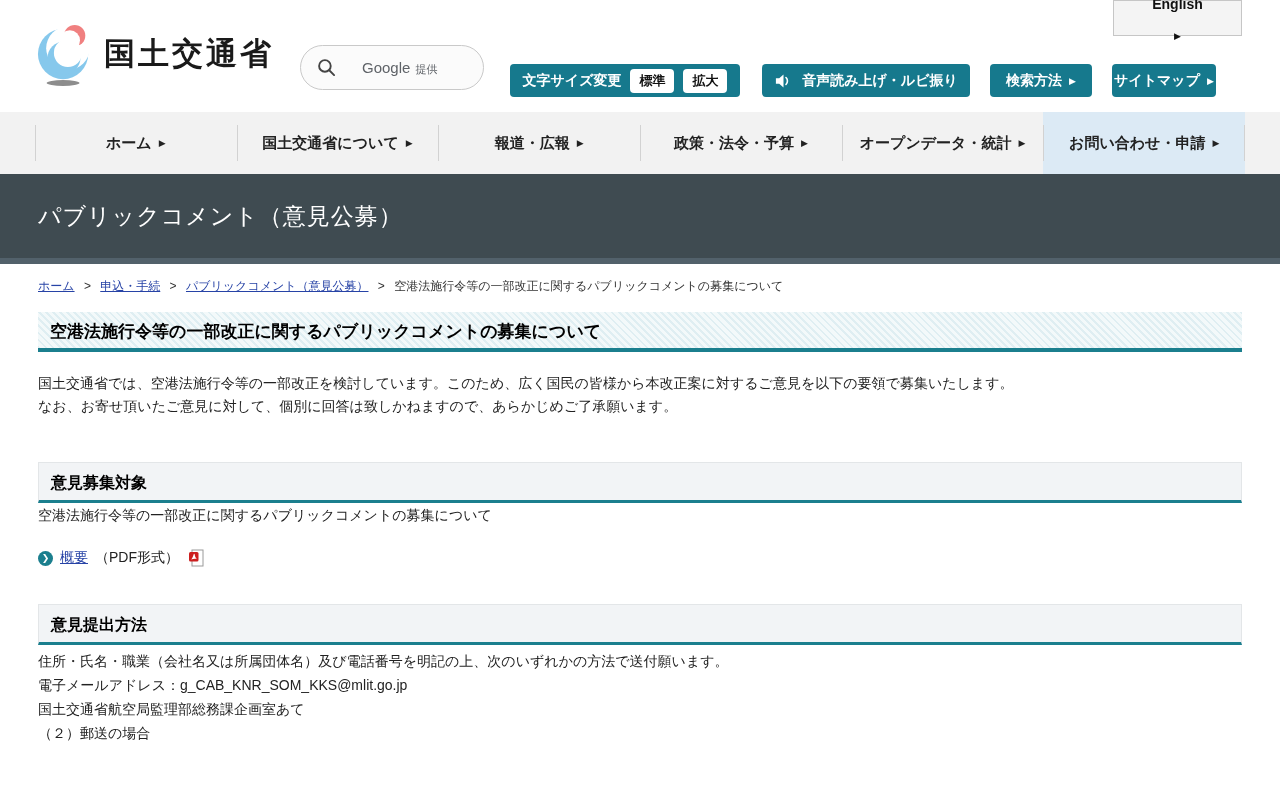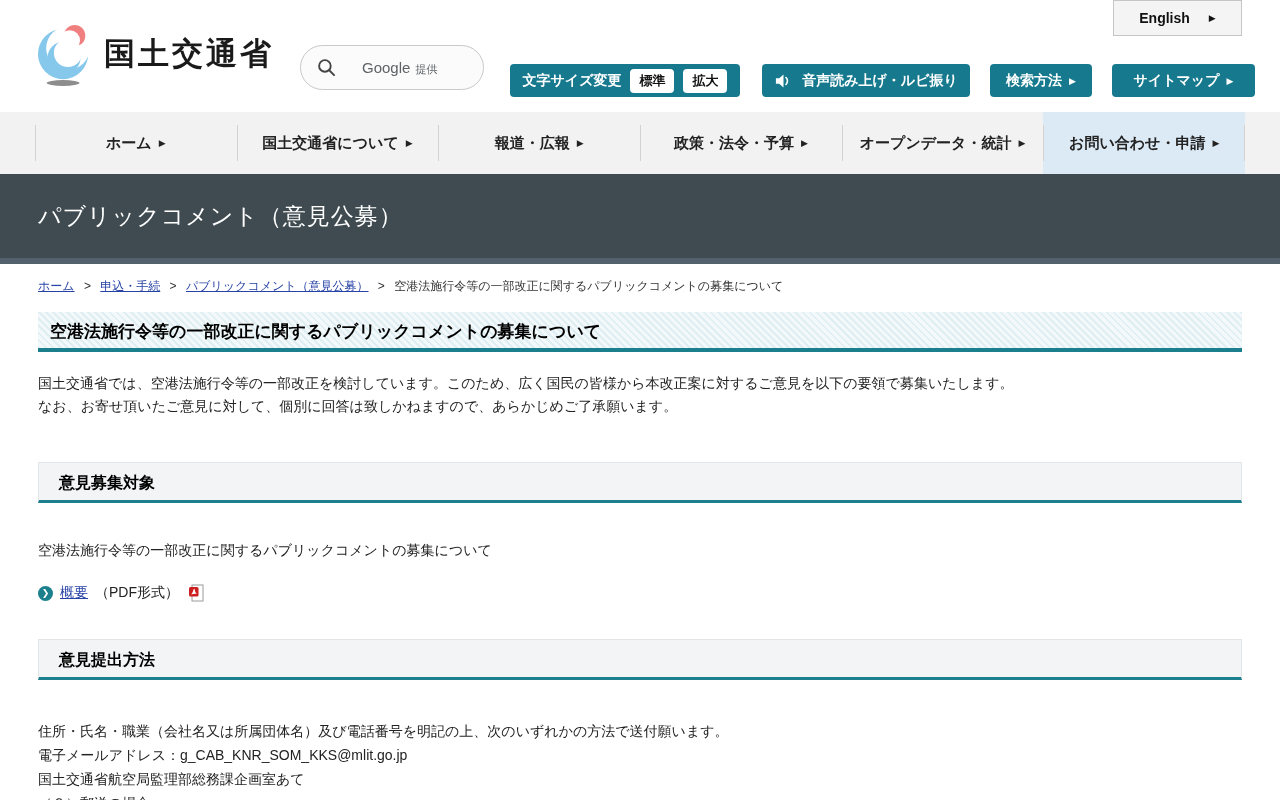--- a/index.html
+++ b/index.html
@@ -27,26 +27,26 @@
     font-size: 14px; font-weight: bold; cursor: pointer; border: none;
   }
   .hdr-btn .arr { font-size: 9px; margin-left: 7px; }
   .btn-textsize { left: 510px; width: 230px; gap: 9px; }
   .chip {
     background: #fff; color: #111; border-radius: 4px; padding: 3px 9px;
     font-size: 13px; font-weight: bold; cursor: pointer;
   }
   .btn-voice { left: 762px; width: 208px; gap: 9px; }
   .btn-searchmethod { left: 990px; width: 102px; }
-  .btn-sitemap { left: 1112px; width: 143px; }
+  .btn-sitemap { left: 1112px; width: 104px; }
   .english-btn {
     position: absolute; left: 1113px; top: 0; width: 129px; height: 36px;
     background: #f4f4f4; border: 1px solid #c6c6c6; color: #111;
     display: flex; align-items: center; justify-content: center; gap: 19px;
-    font-size: 14px; font-weight: bold; cursor: pointer;
+    font-size: 14px; font-weight: bold; cursor: pointer; flex-direction: column;
   }
   .english-btn .arr { font-size: 9px; }
 
   
   .global-nav { height: 62px; background: #f2f2f2; display: flex; padding: 0 35px; }
   .nav-item {
     flex: 1; position: relative; display: flex; align-items: center; justify-content: center;
     gap: 7px; font-size: 15px; font-weight: bold; color: #222; text-decoration: none; cursor: pointer;
   }
   .nav-item::before {
@@ -73,24 +73,24 @@
 
   .doc-heading {
     height: 40px; line-height: 40px; padding-left: 12px;
     font-size: 17px; font-weight: bold; color: #000;
     background: repeating-linear-gradient(45deg, #dfeef2 0px, #dfeef2 2px, #f3f9fa 2px, #f3f9fa 5px);
     border-bottom: 4px solid #1b7f8e; margin-bottom: 20px;
   }
   .intro { font-size: 14px; line-height: 23px; color: #222; margin-bottom: 44px; }
 
   .section-heading {
-    height: 41px; line-height: 39px; padding-left: 20px;
+    height: 41px; line-height: 39px; padding-left: 12px;
     font-size: 16px; font-weight: bold; color: #000;
     background: #f2f4f6; border: 1px solid #e3e6e8; border-bottom: 3px solid #1b7f8e;
-    margin-bottom: 39px;
+    margin-bottom: 4px;
   }
   .section-body { font-size: 14px; color: #222; margin-bottom: 24px; }
 
   .doc-link-row { display: flex; align-items: center; gap: 7px; font-size: 14px; margin-bottom: 37px; }
   .bullet-icon {
     width: 15px; height: 15px; border-radius: 50%; background: #1b7f8e; color: #fff;
     font-size: 9px; display: inline-flex; align-items: center; justify-content: center; flex: none;
   }
   .doc-link { color: #2743a6; text-decoration: underline; }
   .pdf-icon { display: inline-flex; margin-left: 2px; }

